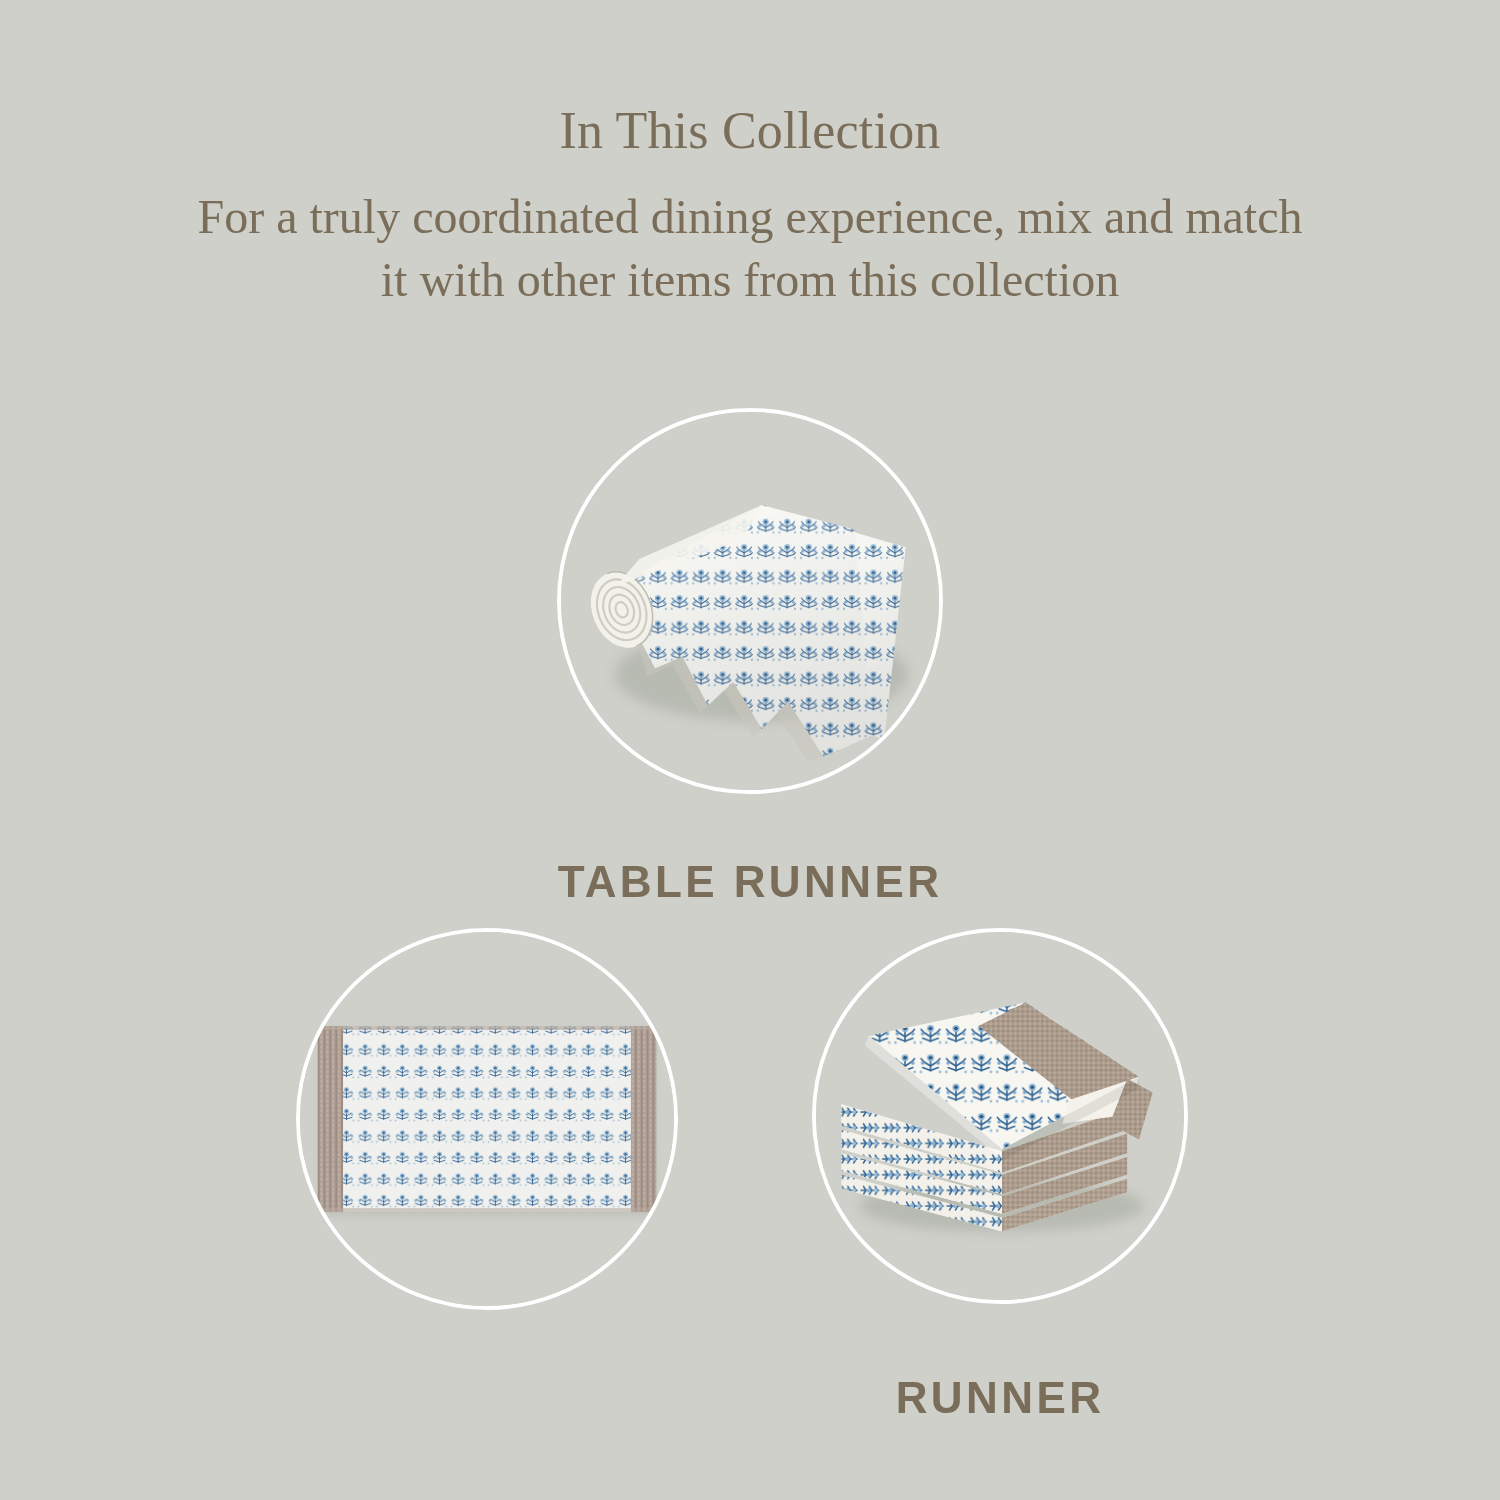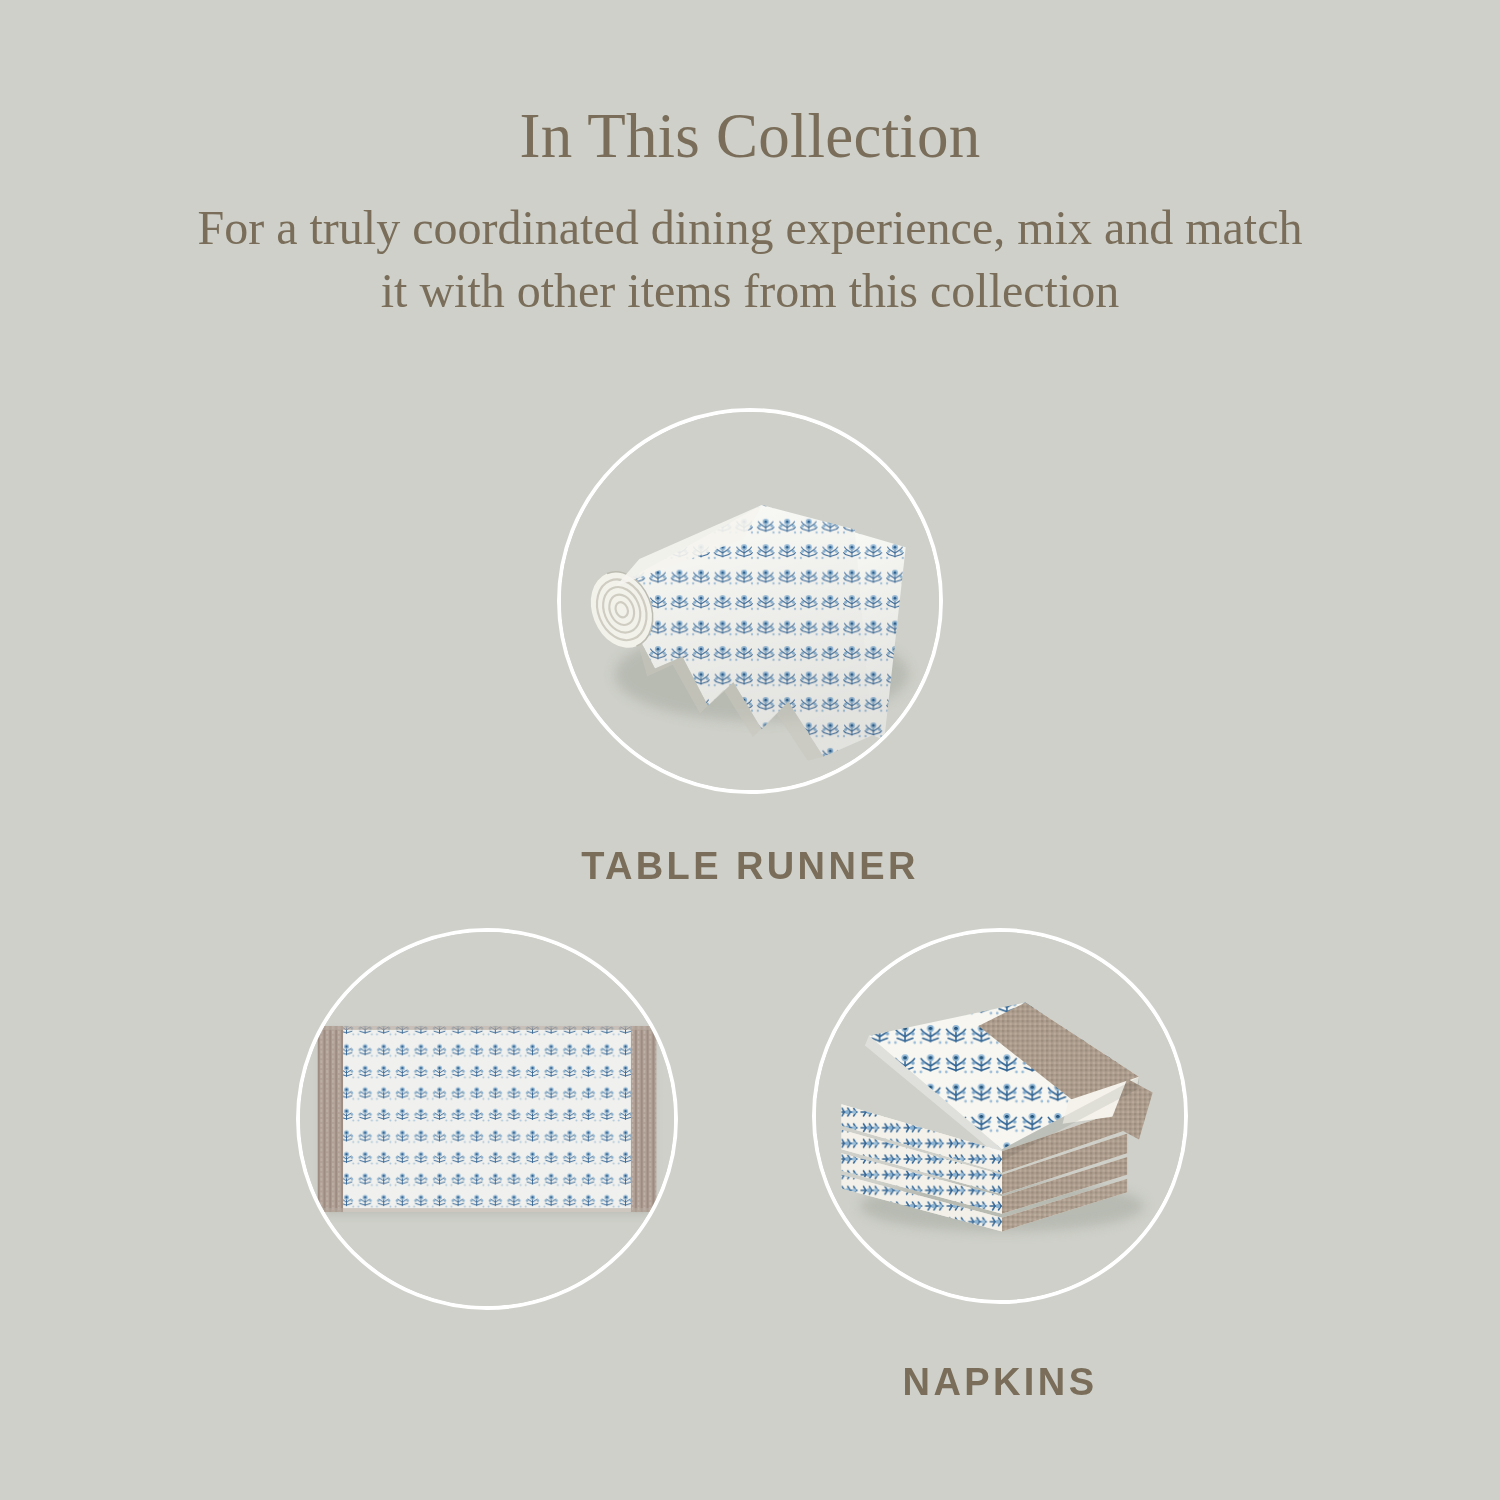--- a/index.html
+++ b/index.html
@@ -26,21 +26,21 @@
     position: absolute;
     left: 0;
     top: 0;
     width: 1500px;
     text-align: center;
   }
   .page-title {
     margin: 0;
     padding-top: 105px;
     font-family: "Liberation Serif", "DejaVu Serif", serif;
-    font-size: 63px;
+    font-size: 52px;
     font-weight: 400;
     line-height: 1.0;
     letter-spacing: 0.2px;
     color: #7a6e5a;
   }
   .page-subtitle {
     margin: 0 auto;
     padding-top: 28px;
     width: 1320px;
     font-family: "Liberation Serif", "DejaVu Serif", serif;
@@ -66,25 +66,26 @@
     position: absolute;
     left: 0; top: 0;
     width: 100%;
     height: 100%;
   }
   .product-label {
     position: absolute;
     width: 100%;
     text-align: center;
     font-family: "Liberation Sans", sans-serif;
-    font-size: 38px;
+    font-size: 44px;
     font-weight: 700;
     letter-spacing: 3.4px;
     color: #7a6e5a;
     white-space: nowrap;
+    margin-top: 12px;
   }
 
   
   #runner-group { left: 557px; top: 408px; width: 386px; height: 500px; }
   #runner-circle { left: 0; top: 0; width: 386px; height: 386px; }
   #runner-label  { left: 0; top: 437px; }
 
   
   #placemat-group { left: 296px; top: 928px; width: 382px; height: 500px; }
   #placemat-circle { left: 0; top: 0; width: 382px; height: 382px; }
@@ -304,16 +305,16 @@
 
         <path d="M258 172 L330 148 L322 186 L252 196 Z" fill="#f4f2ea"></path>
 
         <path d="M318 150 L344 164 L330 212 L300 196 Z" fill="url(#linenTex)"></path>
 
         <path d="M54 106 L190 222 L190 232 L50 116 Z" fill="#ffffff" opacity="0.35"></path>
 
         <path d="M190 222 L330 148 L330 160 L190 234 Z" fill="#000" opacity="0.08"></path>
       </svg>
     </div>
-    <div class="product-label" id="napkin-label">NAPKINS</div>
+    <div class="product-label" id="napkin-label">RUNNER</div>
   </div>
 
 </div>
 
 </body></html>

